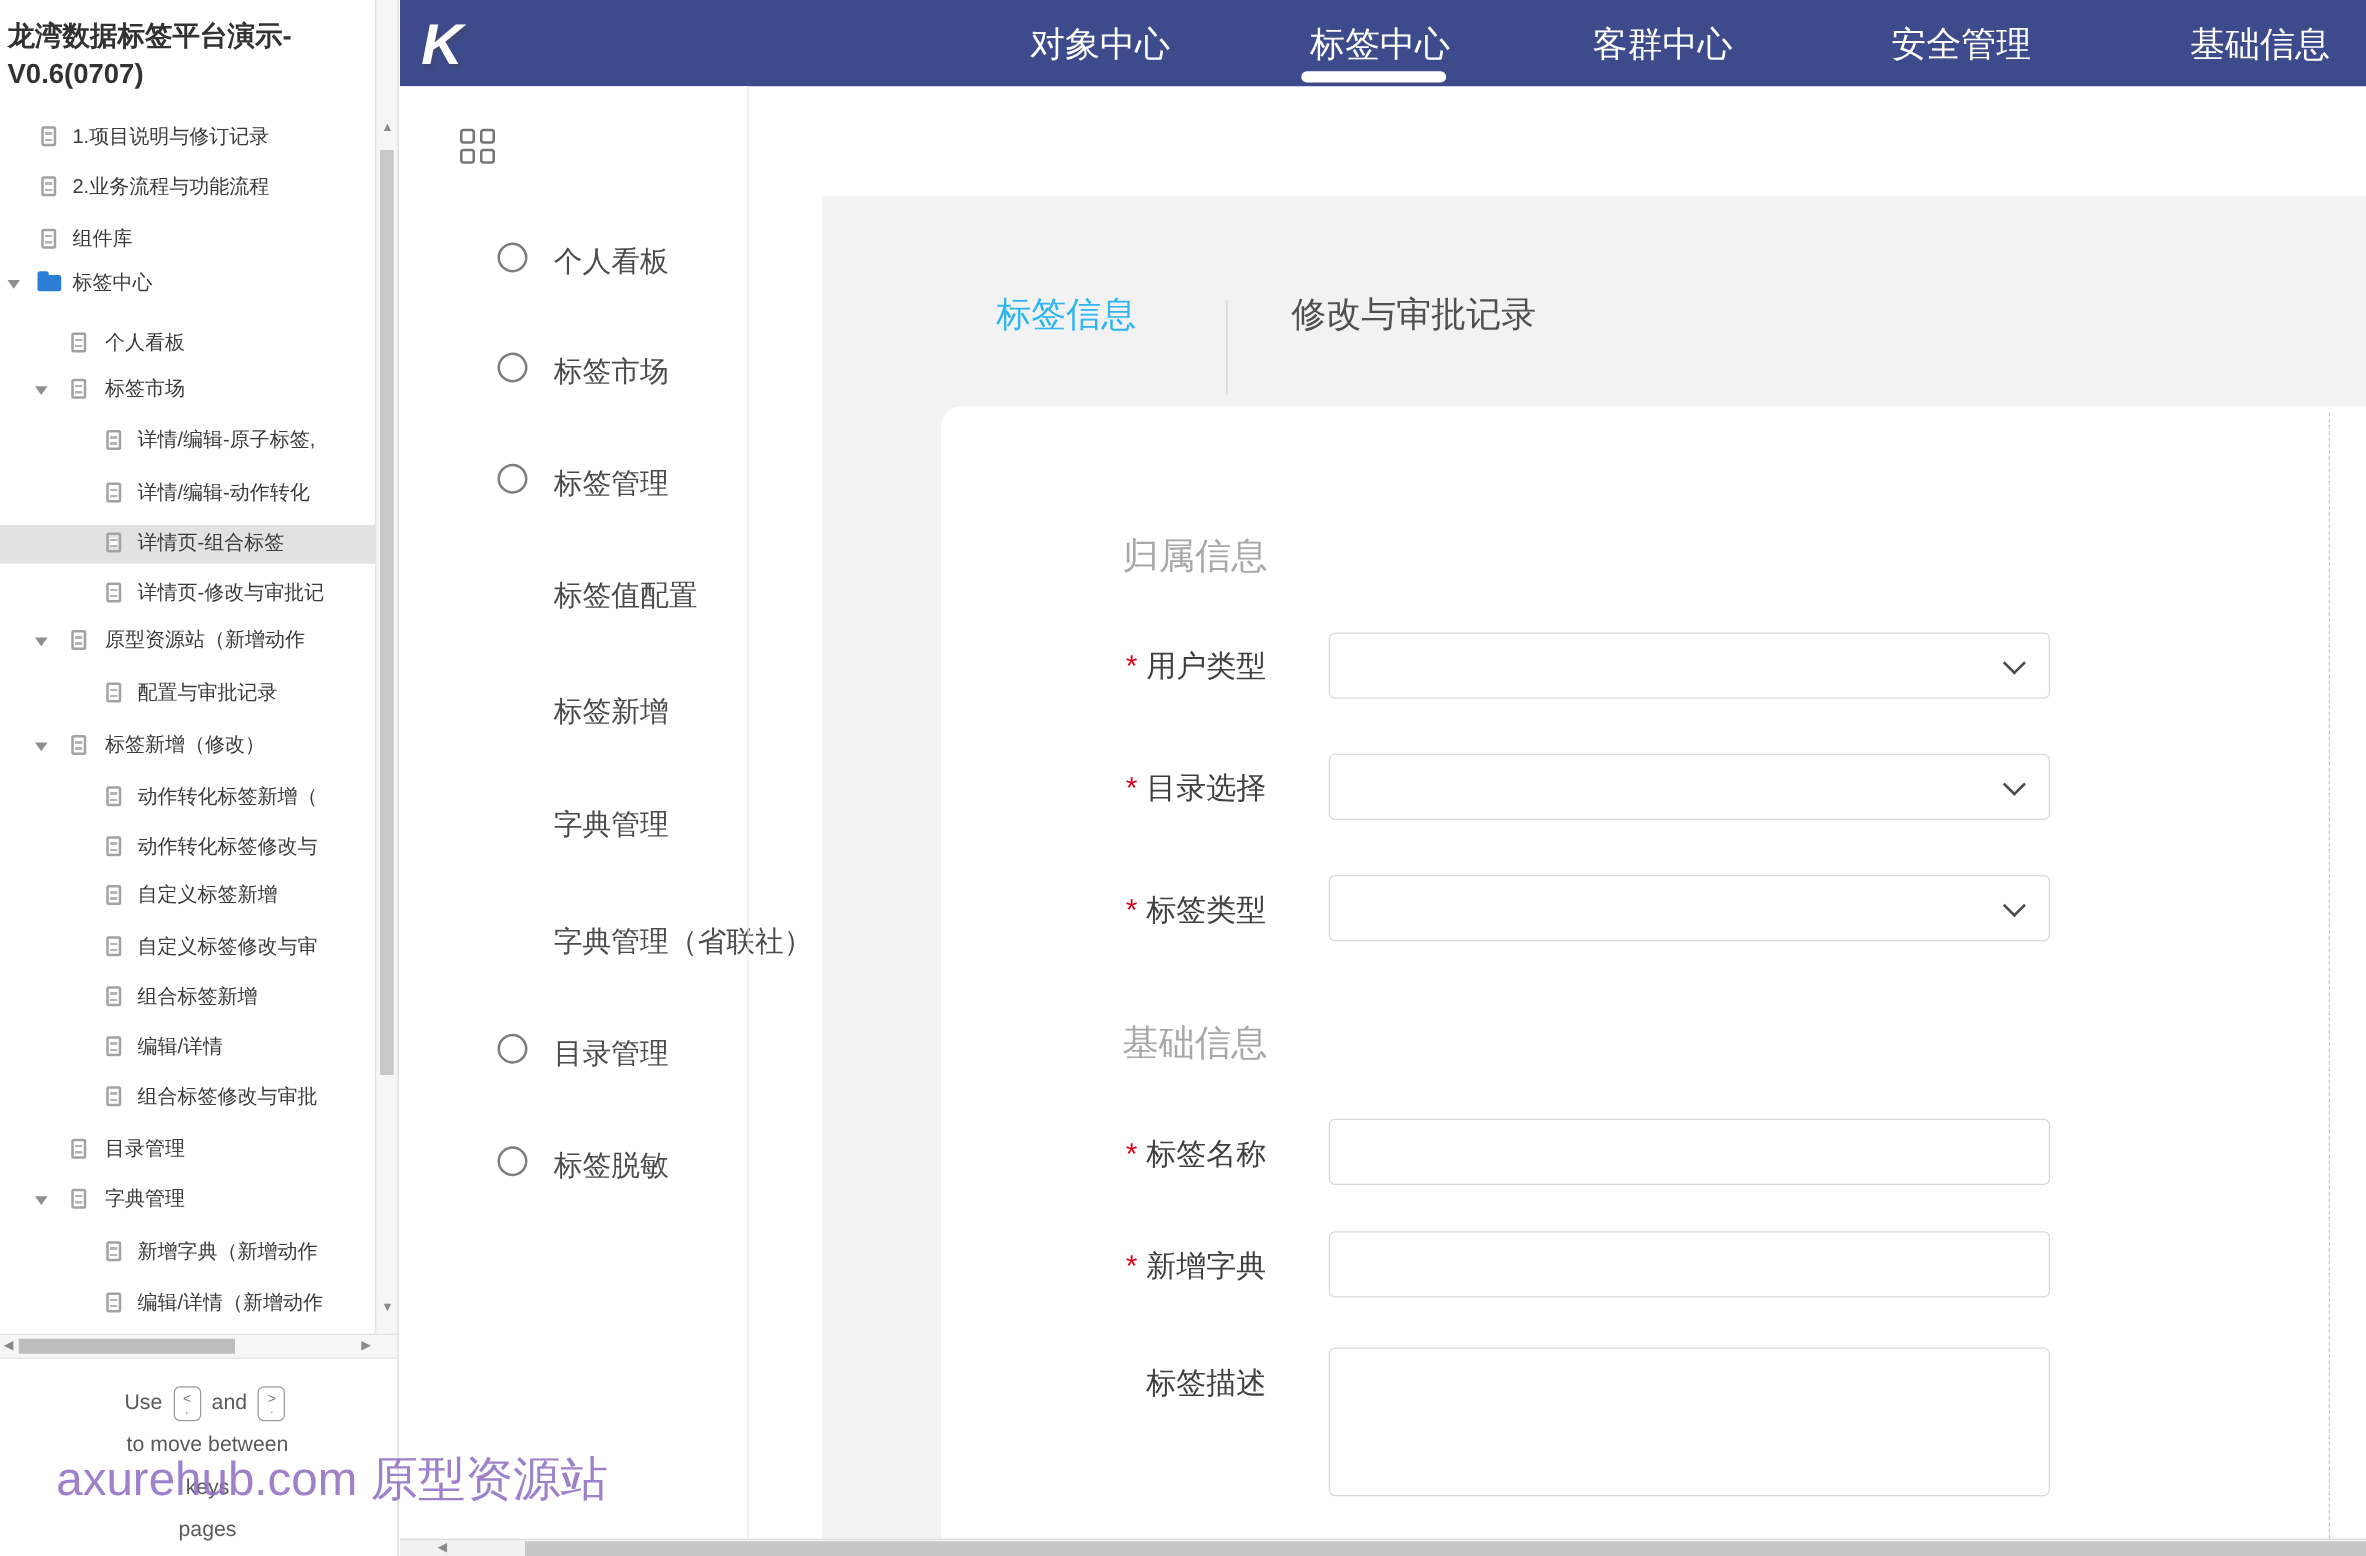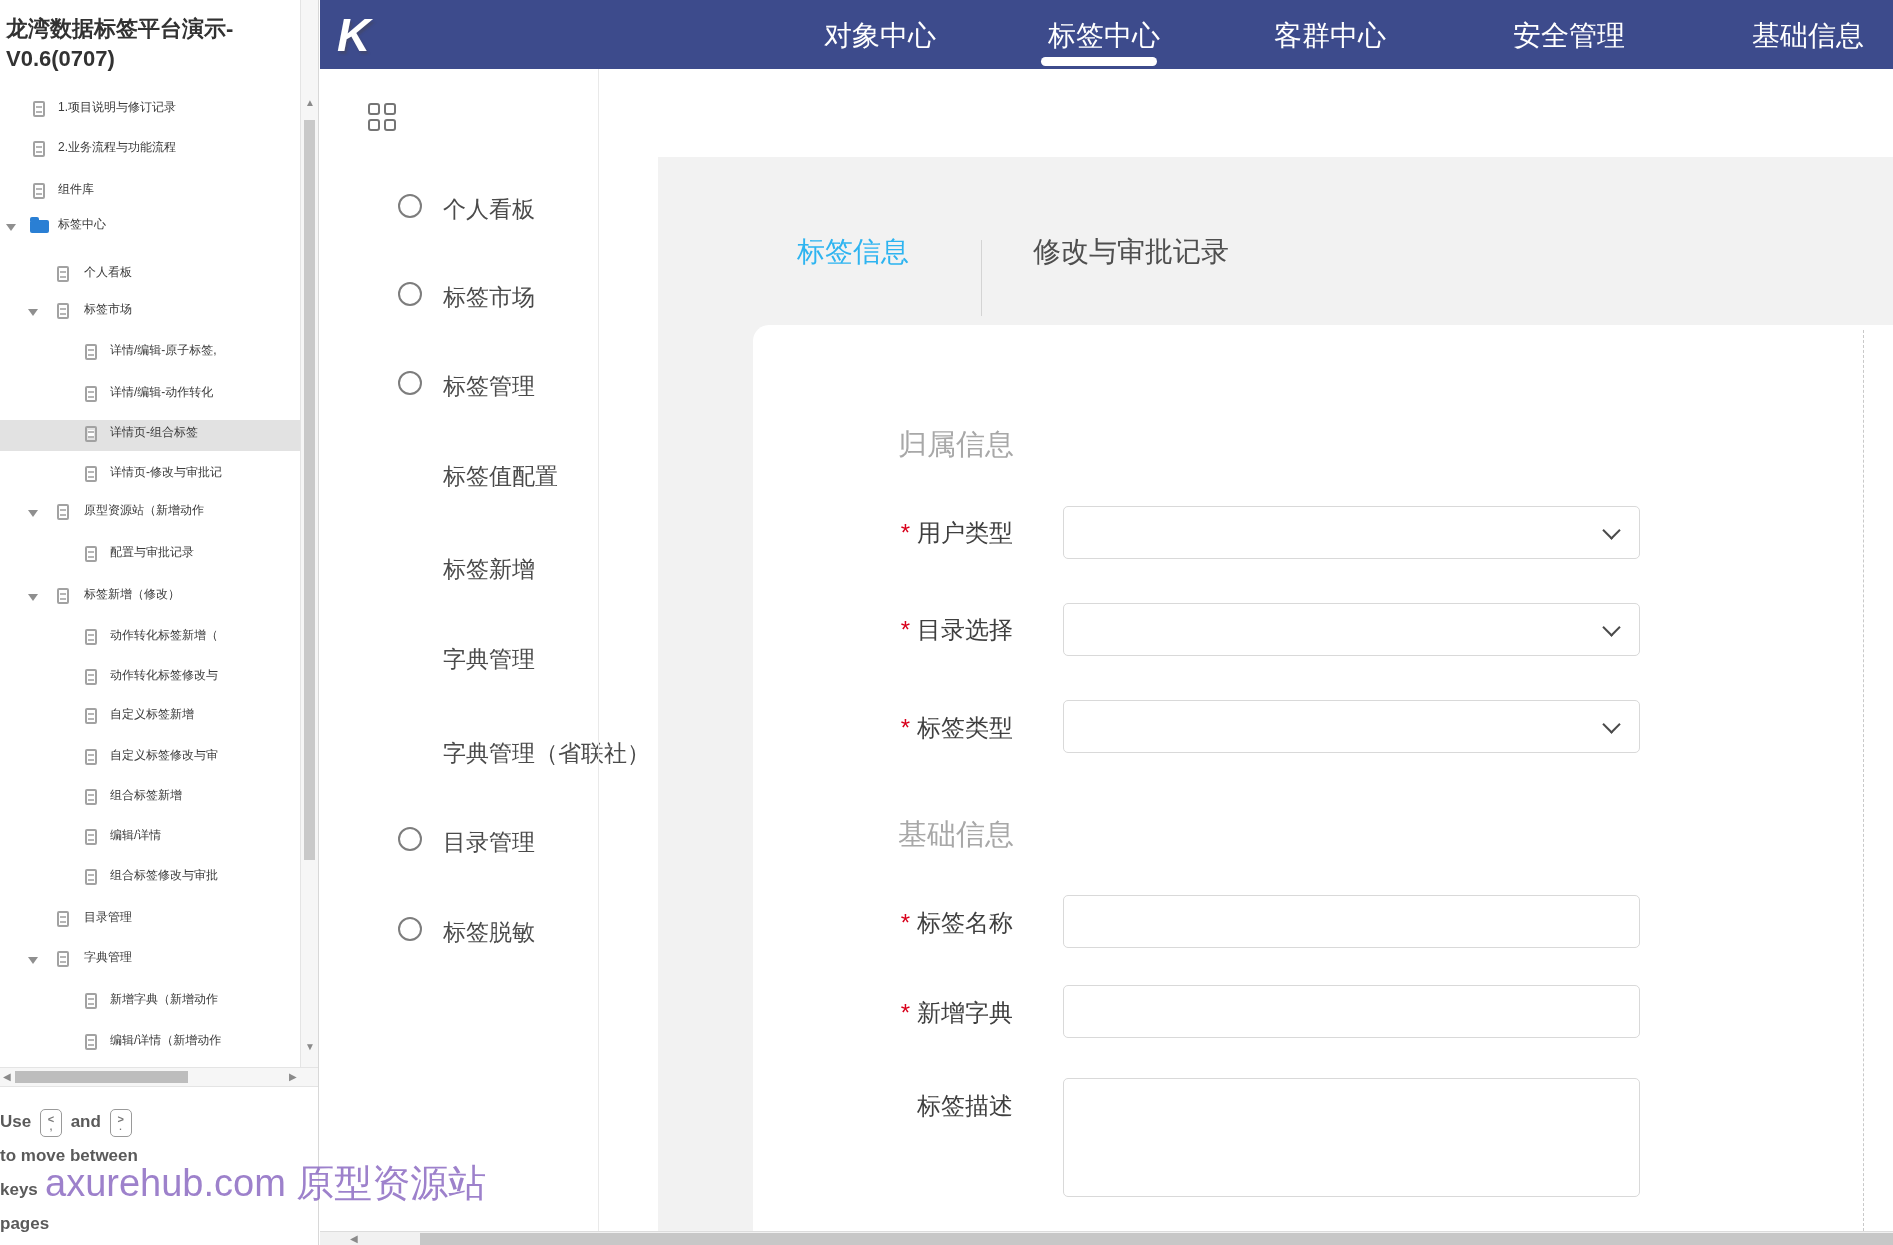--- a/index.html
+++ b/index.html
@@ -4,40 +4,40 @@
 <style>
   html,body{margin:0;padding:0;}
   body{font-family:"Liberation Sans","DejaVu Sans",sans-serif;background:#fff;}
   #stage{position:relative;width:1893px;height:1245px;overflow:hidden;background:#fff;}
 
   
   .sitemap-title{position:absolute;left:6px;top:14px;width:252px;font-size:22px;font-weight:bold;
     color:#323232;line-height:30px;}
   .trow{position:absolute;left:0;width:300px;height:31px;overflow:hidden;white-space:nowrap;}
   .trow.selected{background:#e2e2e2;}
-  .tlabel{position:absolute;top:4px;font-size:12px;color:#3a3a3a;}
+  .tlabel{position:absolute;top:4px;font-size:16px;color:#3a3a3a;}
   .tri{position:absolute;top:12px;width:0;height:0;border-left:5px solid transparent;
     border-right:5px solid transparent;border-top:7px solid #8f8f8f;}
   .doc{position:absolute;top:6px;width:12px;height:16px;border:2px solid #a2a2a2;border-radius:2px;
     background:repeating-linear-gradient(to bottom,#fff 0 3px,#b5b5b5 3px 5px);
     background-clip:content-box;padding:2px 1px;box-sizing:border-box;}
   .folder{position:absolute;top:8px;width:19px;height:13px;background:#2a7fd4;border-radius:2px;}
   .folder::before{content:"";position:absolute;top:-3px;left:0;width:9px;height:4px;background:#2a7fd4;
     border-radius:2px 2px 0 0;}
 
   
   .vscroll{position:absolute;left:300px;top:0;width:18px;height:1067px;background:#f6f6f6;
     border-left:1px solid #e4e4e4;box-sizing:border-box;}
   .vthumb{position:absolute;left:3px;top:120px;width:11px;height:740px;background:#c9c9c9;}
   .sarrow{position:absolute;font-size:10px;color:#8a8a8a;line-height:10px;}
   .hscroll{position:absolute;left:0;top:1067px;width:318px;height:20px;background:#f6f6f6;
     border-top:1px solid #e4e4e4;border-bottom:1px solid #e4e4e4;box-sizing:border-box;}
   .hthumb{position:absolute;left:15px;top:3px;width:173px;height:12px;background:#bdbdbd;}
 
-  .hint{position:absolute;left:0;top:1105px;width:300px;color:#5a5a5a;font-size:17px;font-weight:bold;}
+  .hint{position:absolute;left:16px;top:1105px;width:300px;text-align:center;color:#5a5a5a;font-size:17px;}
   .hint-line{height:34px;line-height:34px;}
   .keycap{display:inline-flex;flex-direction:column;align-items:center;justify-content:center;
     width:20px;height:26px;border:1px solid #9a9a9a;border-radius:5px;color:#777;vertical-align:middle;
     margin:0 4px;line-height:1;}
   .keycap .k1{font-size:11px;} .keycap .k2{font-size:9px;margin-top:-2px;}
 
   .watermark{position:absolute;left:45px;top:1158px;font-size:38px;color:#8d6cc3;opacity:.85;
     white-space:nowrap;z-index:9;}
 
   .panel-border{position:absolute;left:318px;top:0;width:1px;height:1245px;background:#d8d8d8;}

